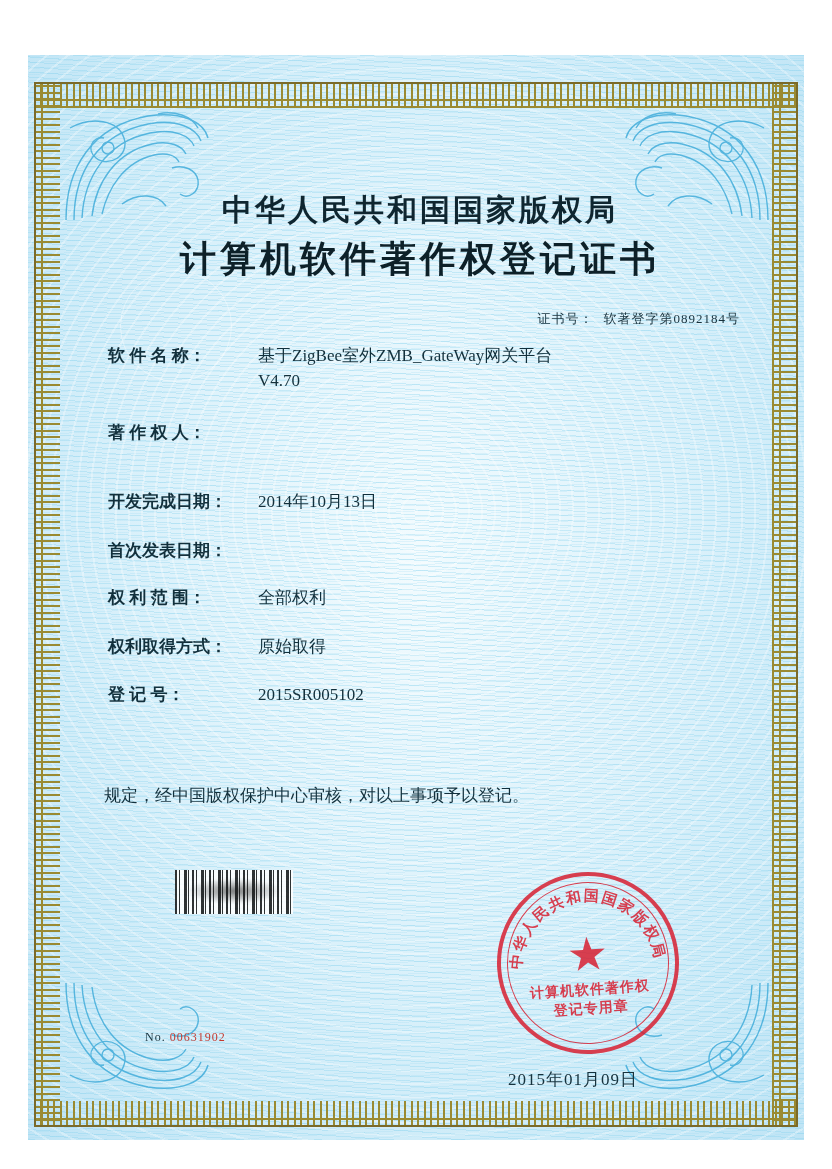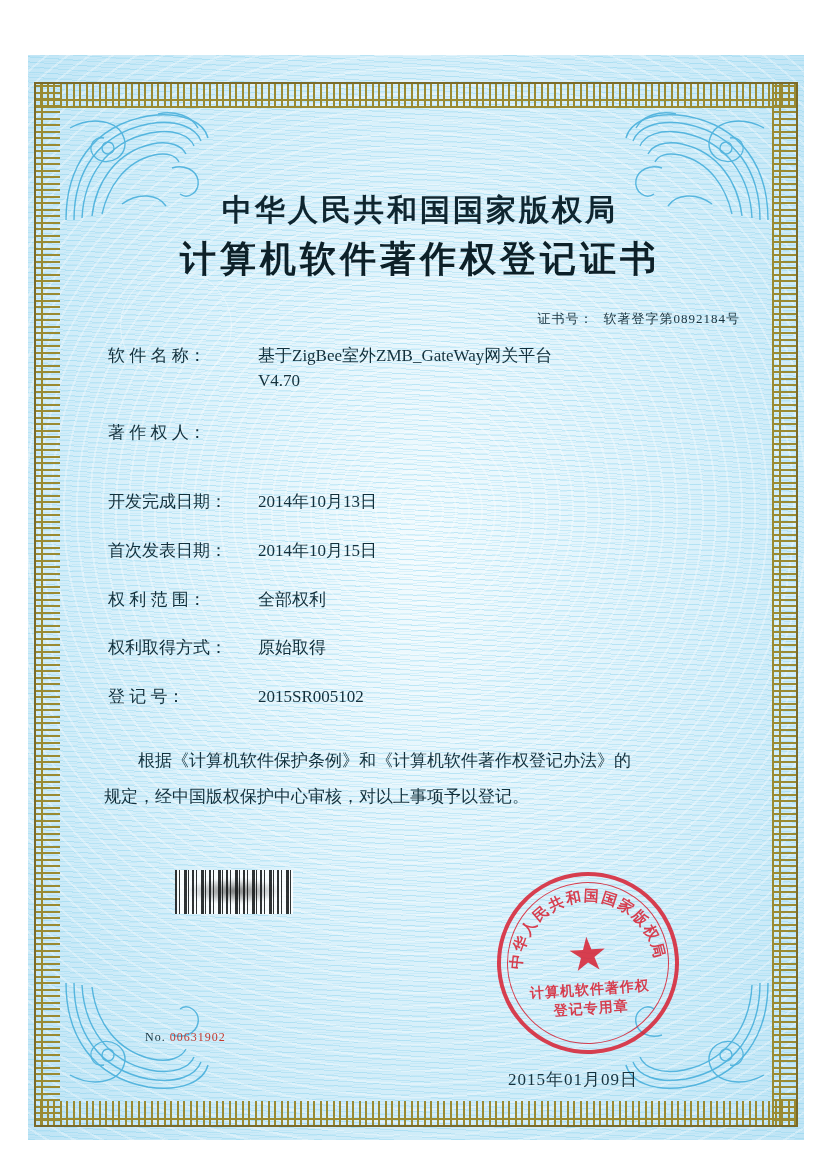--- a/index.html
+++ b/index.html
@@ -173,20 +173,21 @@
     display: flex;
     align-items: flex-start;
     margin-bottom: 24px;
     font-size: 17px;
   }
   .field-label {
     width: 150px;
     flex: 0 0 150px;
     letter-spacing: 0px;
     white-space: nowrap;
+    font-weight: bold;
   }
   .field-value {
     flex: 1;
     font-size: 17px;
     line-height: 1.45;
   }
   .field-value .v2 { display: block; }
 
   .paragraph {
     margin-top: 34px;
@@ -404,42 +405,41 @@
         <div class="field-label">著 作 权 人：</div>
       </div>
 
       <div class="field-row" style="margin-top:46px;">
         <div class="field-label">开发完成日期：</div>
         <div class="field-value">2014年10月13日</div>
       </div>
 
       <div class="field-row" style="margin-top:22px;">
         <div class="field-label">首次发表日期：</div>
-        <div class="field-value">2014年10月15日</div>
       </div>
 
       <div class="field-row" style="margin-top:22px;">
         <div class="field-label">权 利 范 围：</div>
         <div class="field-value">全部权利</div>
       </div>
 
       <div class="field-row" style="margin-top:22px;">
         <div class="field-label">权利取得方式：</div>
         <div class="field-value">原始取得</div>
       </div>
 
       <div class="field-row" style="margin-top:22px;">
         <div class="field-label">登 记 号：</div>
         <div class="field-value">2015SR005102</div>
       </div>
 
     </div>
 
     <div class="paragraph">
-      <span class="indent"></span><span>根据《计算机软件保护条例》和《计算机软件著作权登记办法》的</span><br>
+      <span class="indent"></span><br>
       <span>规定，经中国版权保护中心审核，对以上事项予以登记。</span>
     </div>
 
   </div>
 
   <div class="barcode"></div>
   <div class="barcode-smudge"></div>
 
   <div class="seal">
     <div class="seal-inner-ring"></div>

